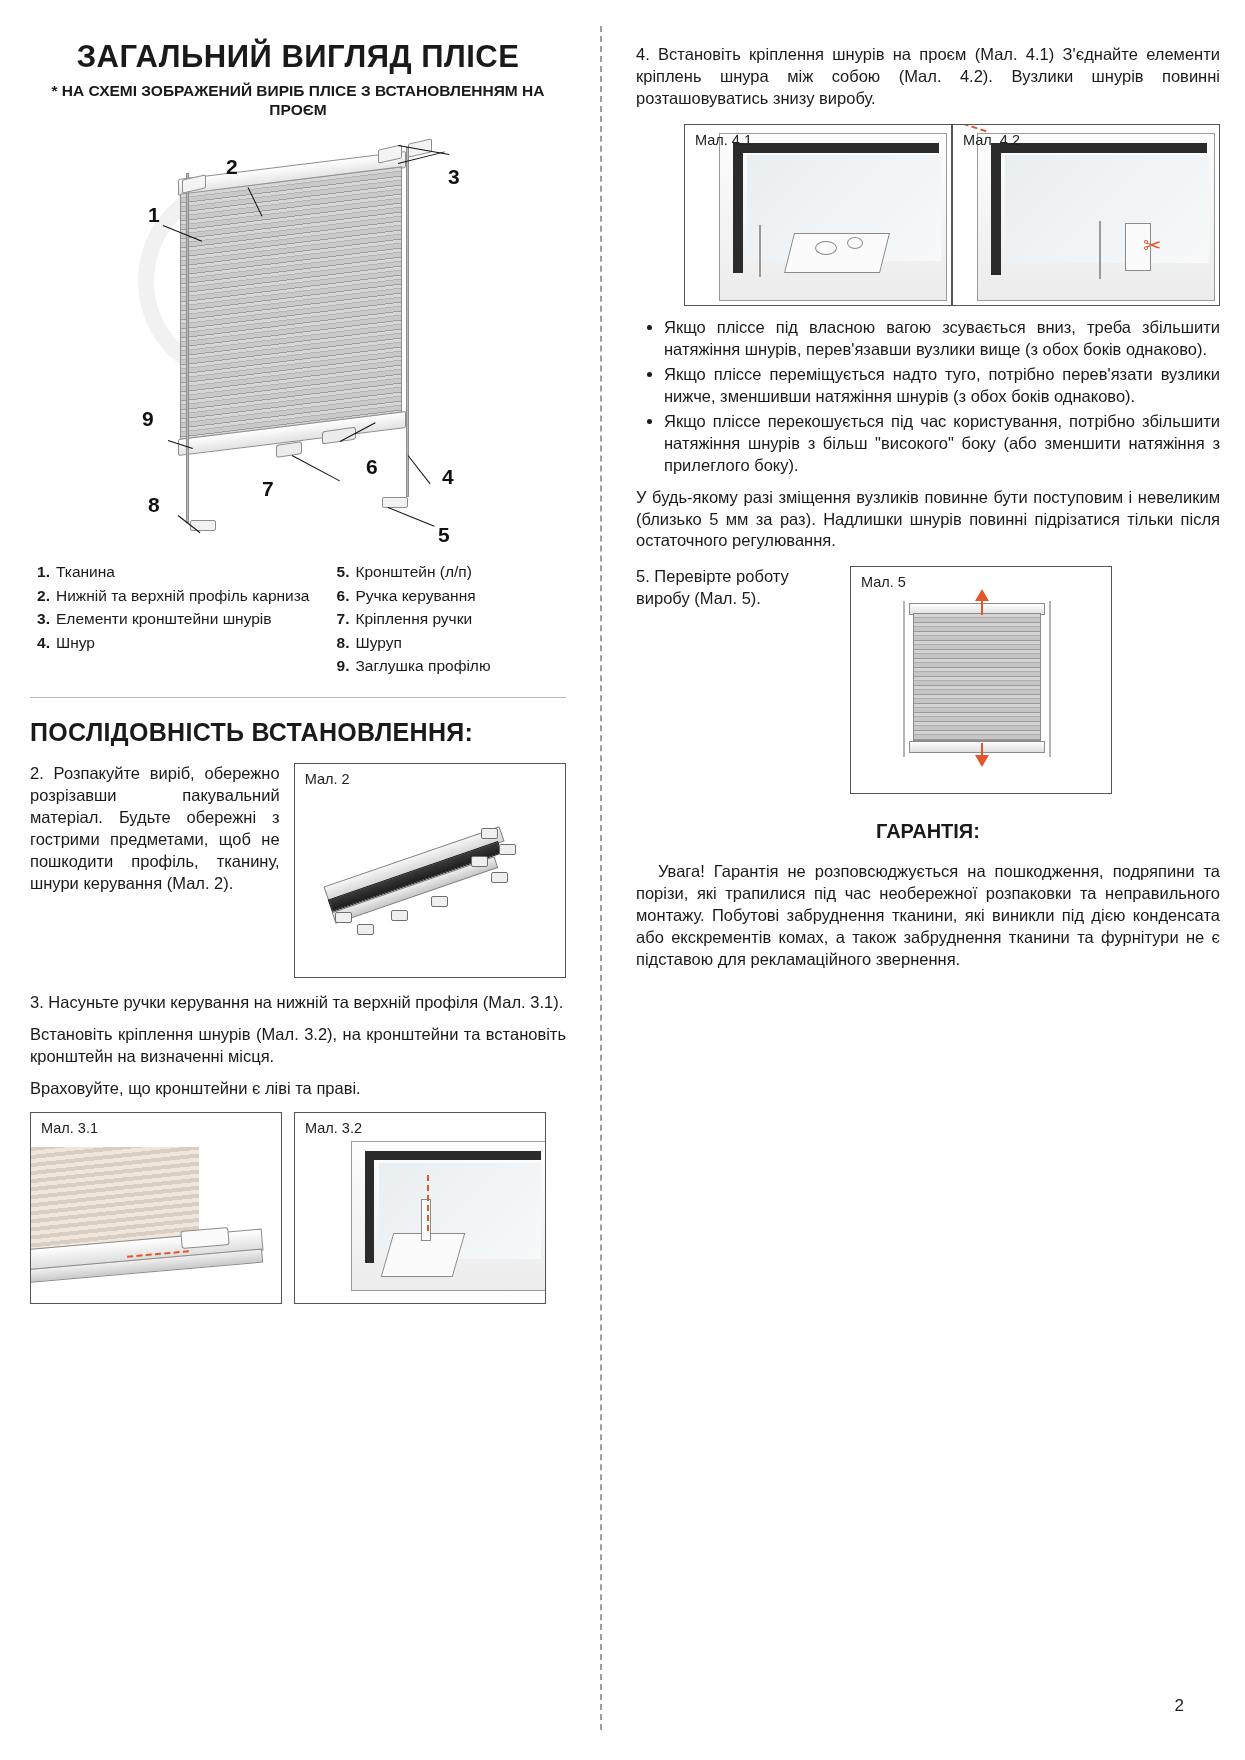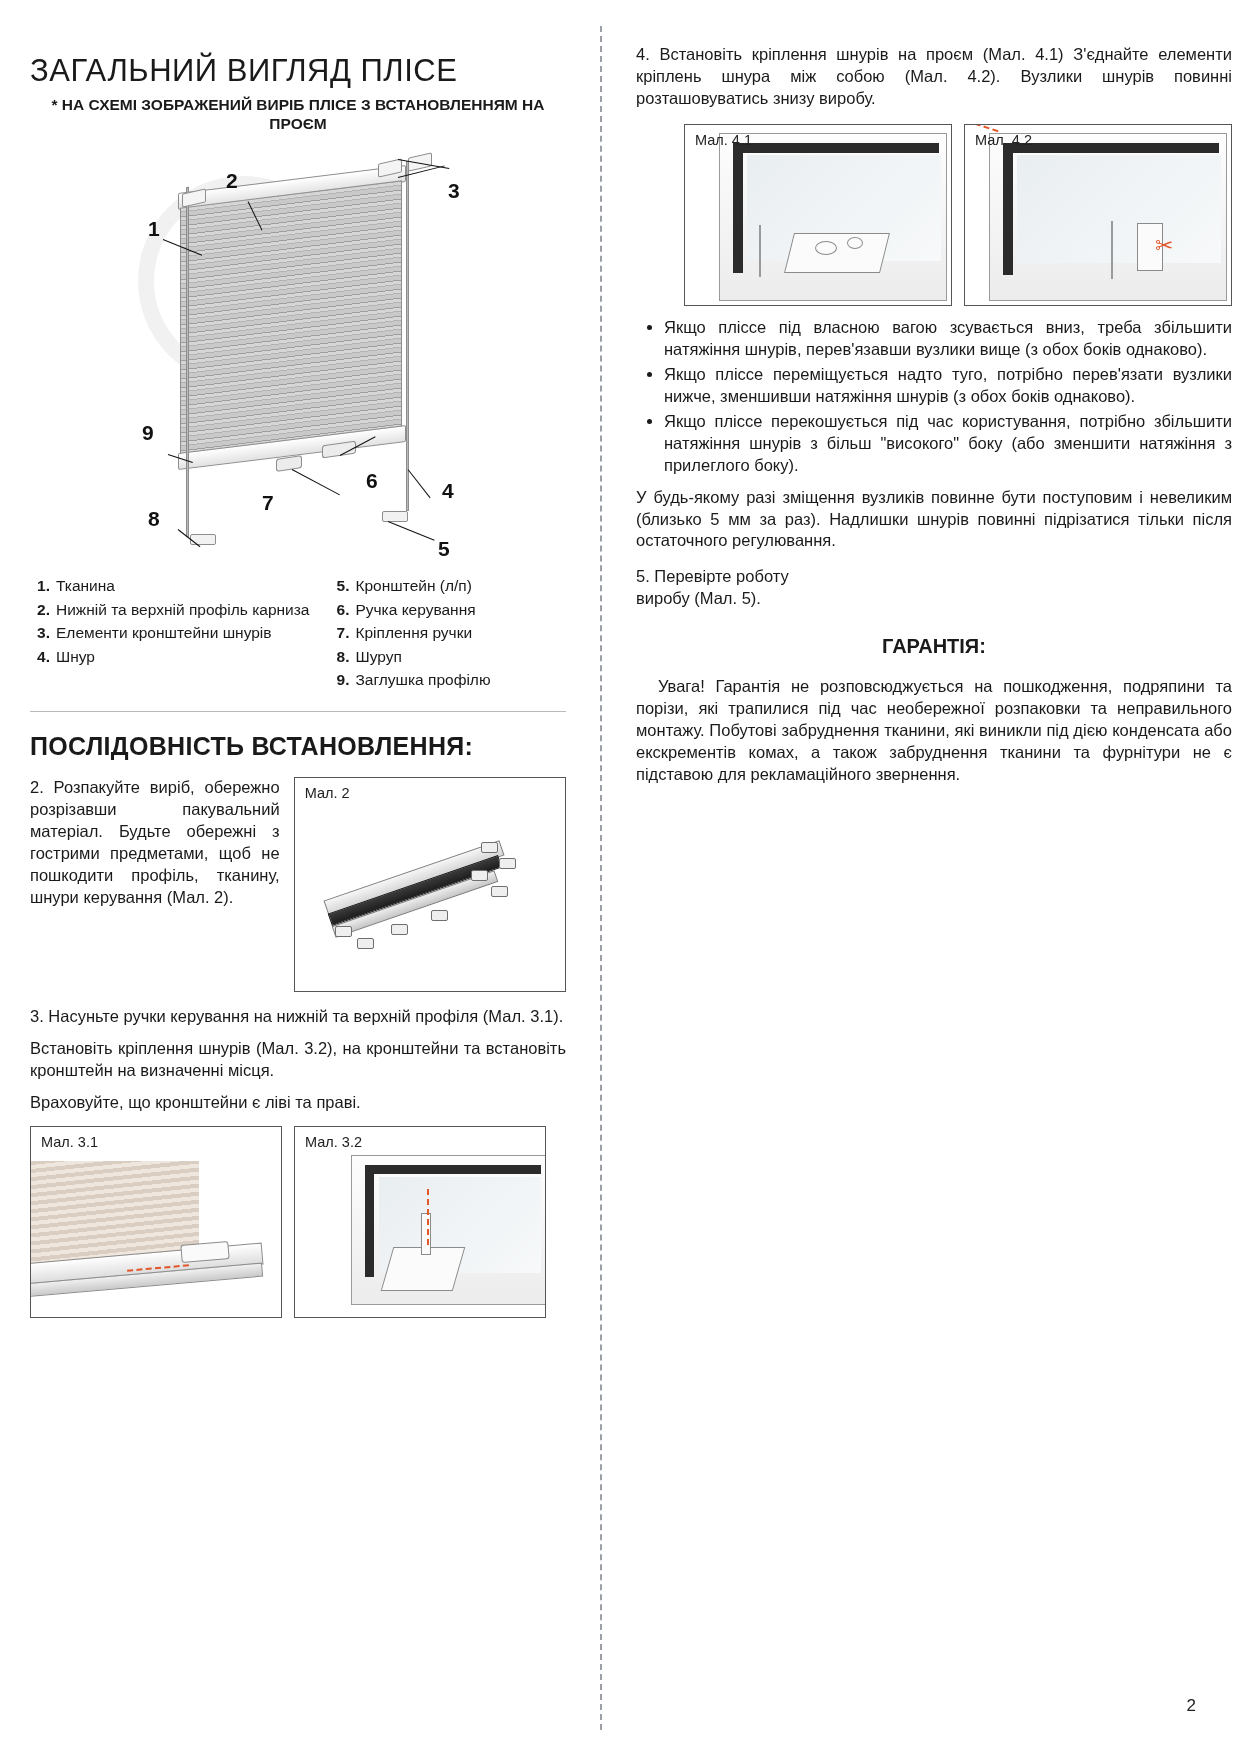--- a/index.html
+++ b/index.html
@@ -32,25 +32,26 @@
     margin: 0 10px;
     height: 100%;
   }
   .col-right {
     flex: 1;
     padding-left: 24px;
     position: relative;
   }
 
   h1.section-title {
-    font-weight: 400;
+    text-align: center;
+    font-weight: 700;
     font-size: 31px;
     letter-spacing: 0.5px;
     line-height: 1.12;
-    margin: 28px 0 6px 0;
+    margin: 14px 0 6px 0;
   }
   .subtitle {
     text-align: center;
     font-weight: 800;
     font-size: 15.5px;
     line-height: 1.25;
     margin: 4px 0 6px 0;
   }
 
   
@@ -309,21 +310,21 @@
     position: absolute;
     background: linear-gradient(135deg, #e9eef1, #f7f9fa);
   }
   .mount-plate {
     position: absolute;
     background: #fbfbfb;
     border: 1px solid #8b8b8b;
   }
 
   
-  .row-figs-top { display: flex; gap: 12px; margin: 14px 0 6px 0; padding-left: 48px; }
+  .row-figs-top { display: flex; margin: 14px 0 6px 0; padding-left: 48px; }
   .fig41, .fig42 { width: 268px; height: 182px; }
 
   ul.bullets {
     margin: 10px 0 10px 0;
     padding-left: 28px;
     font-size: 16.5px;
     line-height: 1.34;
   }
   ul.bullets li { margin-bottom: 3px; text-align: justify; }
 
@@ -557,20 +558,32 @@
     <ul class="bullets">
       <li>Якщо пліссе під власною вагою зсувається вниз, треба збільшити натяжіння шнурів, перев'язавши вузлики вище (з обох боків однаково).</li>
       <li>Якщо пліссе переміщується надто туго, потрібно перев'язати вузлики нижче, зменшивши натяжіння шнурів (з обох боків однаково).</li>
       <li>Якщо пліссе перекошується під час користування, потрібно збільшити натяжіння шнурів з більш "високого" боку (або зменшити натяжіння з прилеглого боку).</li>
     </ul>
 
     <p class="body">У будь-якому разі зміщення вузликів повинне бути поступовим і невеликим (близько 5 мм за раз). Надлишки шнурів повинні підрізатися тільки після остаточного регулювання.</p>
 
     <div class="step5-wrap">
       <div class="step5-text">5. Перевірте роботу виробу (Мал. 5).</div>
+      <div class="figbox fig5">
+        <span class="figlabel">Мал. 5</span>
+        <div class="hrail" style="top:36px;"></div>
+        <div class="pleat"></div>
+        <div class="hrail" style="top:174px;"></div>
+        <div class="arrow-up"></div>
+        <div class="vline" style="top:34px; height:14px;"></div>
+        <div class="arrow-dn"></div>
+        <div class="vline" style="top:176px; height:14px;"></div>
+        <div style="position:absolute; left:52px; top:34px; width:2px; height:156px; background:#b5b5b5;"></div>
+        <div style="position:absolute; left:198px; top:34px; width:2px; height:156px; background:#b5b5b5;"></div>
+      </div>
     </div>
 
     <h2 class="warranty-title">ГАРАНТІЯ:</h2>
     <p class="body" style="text-indent:22px; margin-top:18px">Увага! Гарантія не розповсюджується на пошкодження, подряпини та порізи, які трапилися під час необережної розпаковки та неправильного монтажу. Побутові забруднення тканини, які виникли під дією конденсата або екскрементів комах, а також забруднення тканини та фурнітури не є підставою для рекламаційного звернення.</p>
 
     <div class="pagenum">2</div>
   </div>
 </div>
 
 </body></html>

